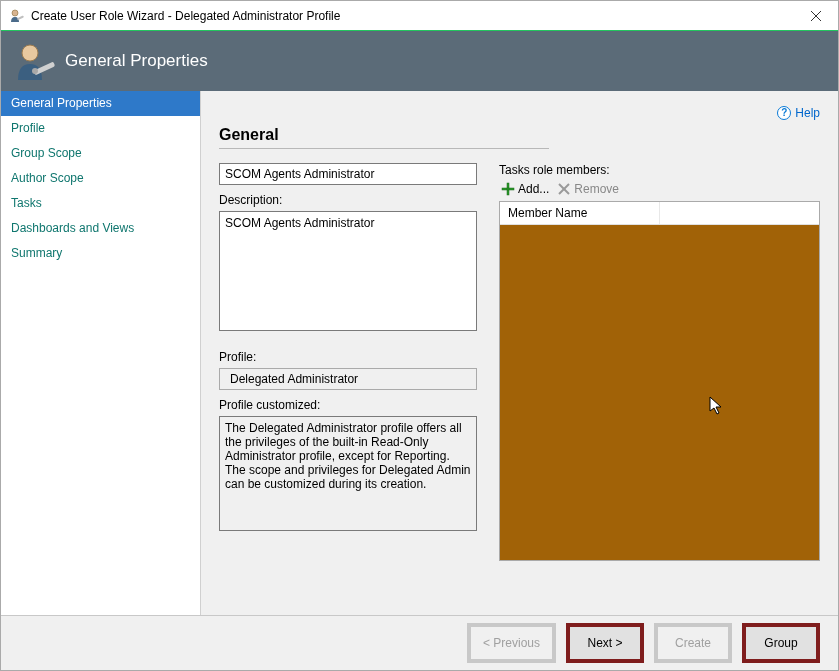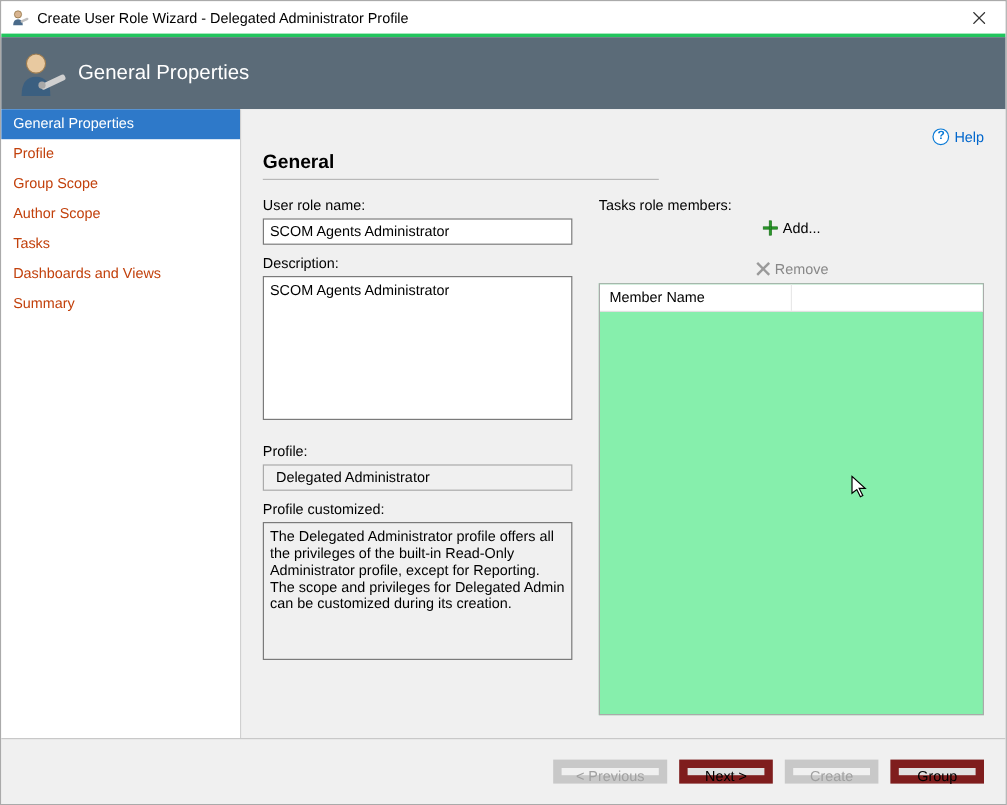--- a/index.html
+++ b/index.html
@@ -13,21 +13,21 @@
     height: 671px;
     overflow: hidden;
     border: 1px solid #aaa;
   }
   .titlebar {
     height: 30px;
     background: #fff;
     display: flex;
     align-items: center;
     padding: 0 0 0 8px;
-    border-bottom: 3px solid #22c55e;
+    border-bottom: 1px solid #22c55e;
   }
   .title-icon {
     width: 16px; height: 16px; margin-right: 6px;
     display:flex;align-items:center;justify-content:center;
   }
   .title-text { flex: 1; font-size: 12px; }
   .title-close {
     width: 45px; height: 29px;
     display:flex;align-items:center;justify-content:center;
     font-size:14px; color:#333;
@@ -56,21 +56,21 @@
   }
   .sidebar {
     width: 200px;
     background: #fff;
     border-right: 1px solid #d0d0d0;
     padding-top: 0;
   }
   .sidebar-item {
     padding: 4px 10px 4px 10px;
     font-size: 12px;
-    color: #c2410c;
+    color: #0f766e;
     cursor: pointer;
     line-height: 17px;
   }
   .sidebar-item.active {
     background: #2e79c9;
     color: #fff;
   }
 
   .main {
     flex: 1;
@@ -125,39 +125,39 @@
   .desc-box { height: 120px; }
   .readonly-box {
     background:#f0f0f0;
     border:1px solid #aaa;
     padding:3px 10px;
     font-size:12px;
     width:100%;
   }
   .profile-desc { height: 115px; background:#f0f0f0; color:#000; }
 
-  .toolbar { display:flex; gap:18px; margin:4px 0 4px 0; align-items:center;flex-direction:column;}
+  .toolbar { display:flex; gap:4px; margin:4px 0 4px 0; align-items:center;}
   .tool-btn {
     display:inline-flex;align-items:center;gap:3px;
     font-size:12px;padding:1px 2px;cursor:pointer;
   }
   .tool-btn.disabled { color:#888; cursor:default;}
   .plus-icon {
     width:14px;height:14px;
     display:inline-flex;align-items:center;justify-content:center;
     color:#2a7a2a;font-weight:bold;font-size:16px;line-height:14px;
   }
   .x-icon {
     width:14px;height:14px;
     display:inline-flex;align-items:center;justify-content:center;
     color:#888;font-weight:bold;font-size:14px;
   }
   .members-grid {
     border:1px solid #aaa;
-    background:#86efac;
+    background:#a16207;
     height: 360px;
     font-size:12px;
   }
   .grid-header {
     display:flex;
     border-bottom:1px solid #e0e0e0;
     background:#fff;
   }
   .grid-header .gh {
     padding:4px 8px;
@@ -181,22 +181,22 @@
     border-top: 1px solid #c8c8c8;
     background:#f0f0f0;
     display:flex;
     justify-content:flex-end;
     align-items:center;
     padding: 0 18px;
     gap: 10px;
   }
   .btn {
     min-width: 78px;
-    height: 20px;
-    border: 7px solid #7f1d1d;
+    height: 40px;
+    border: 4px solid #7f1d1d;
     background: #e1e1e1;
     font-family:inherit;
     font-size:12px;
     cursor:pointer;
     padding: 0 12px;
   }
   .btn:disabled {
     color:#a0a0a0;
     background:#f0f0f0;
     border-color:#c8c8c8;
@@ -253,21 +253,20 @@
         <span>Help</span>
       </span>
     </div>
 
     <div class="section-heading">General</div>
     <div class="section-underline"></div>
 
     <div class="columns">
 
       <div class="col-left">
-        <div class="field-label" style="margin-top:0">User role name:</div>
         <input class="text-input" type="text" value="SCOM Agents Administrator" style="">
 
         <div class="field-label">Description:</div>
         <textarea class="textarea desc-box" style="">SCOM Agents Administrator</textarea>
 
         <div class="field-label" style="margin-top:16px">Profile:</div>
         <div class="readonly-box">Delegated Administrator</div>
 
         <div class="field-label">Profile customized:</div>
         <textarea class="textarea profile-desc" readonly="" style="">The Delegated Administrator profile offers all the privileges of the built-in Read-Only Administrator profile, except for Reporting. The scope and privileges for Delegated Admin can be customized during its creation.</textarea>

